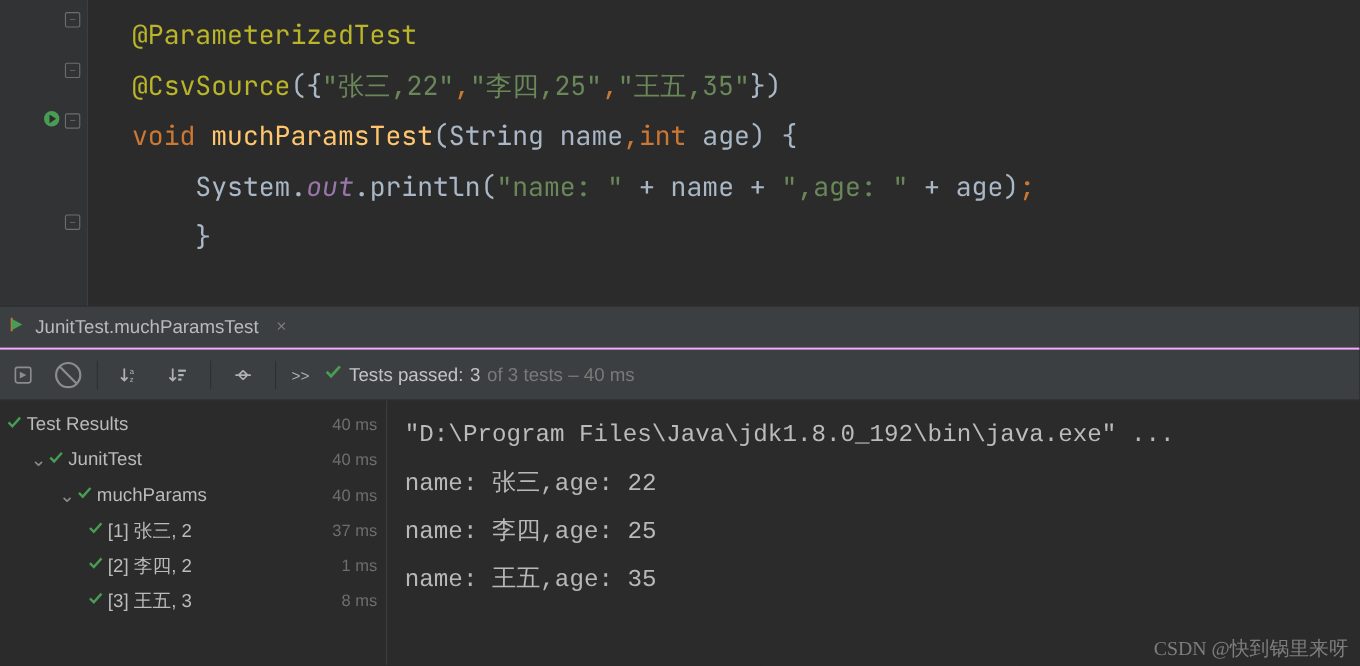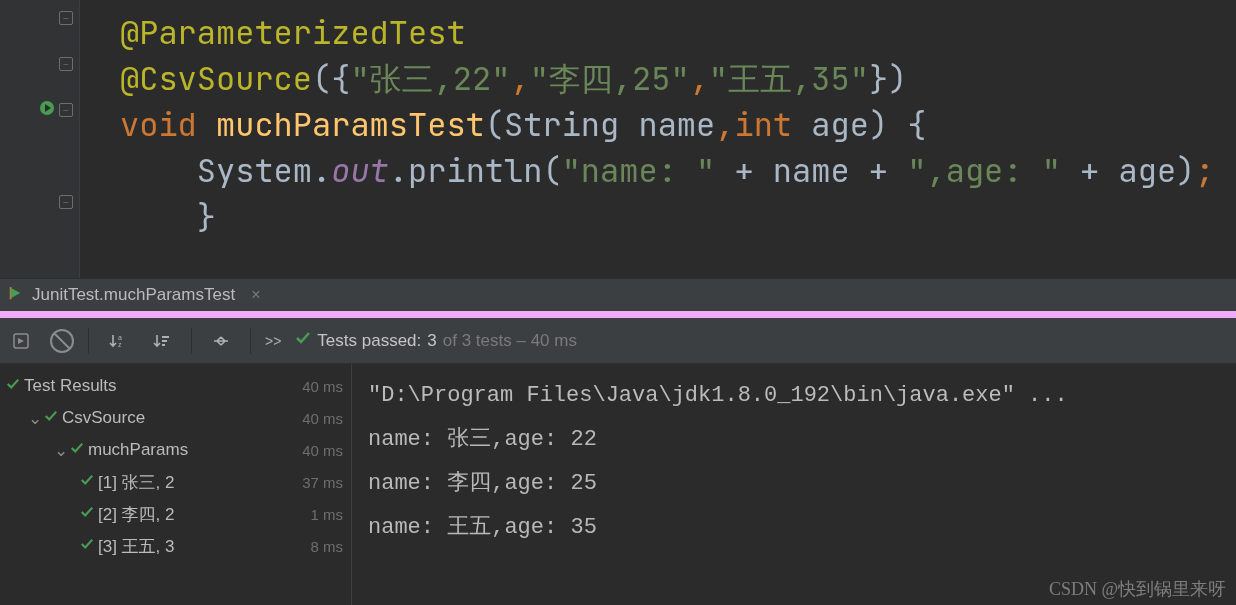--- a/index.html
+++ b/index.html
@@ -41,39 +41,39 @@
     border-radius: 2px;
     color: #6e6e6e;
     font-size: 10px;
     display: flex; align-items: center; justify-content: center;
   }
   .run-mark svg { width: 16px; height: 16px; }
   .code {
     flex: 1;
     padding: 10px 0 0 40px;
     font-family: "JetBrains Mono", "Consolas", monospace;
-    font-size: 32px;
+    font-size: 24px;
     line-height: 46px;
     white-space: pre;
   }
   .ann { color: #bbb529; }
   .paren { color: #a9b7c6; }
   .str { color: #6a8759; }
   .kw { color: #cc7832; }
   .ident { color: #a9b7c6; }
   .method { color: #ffc66d; }
   .field { color: #9876aa; font-style: italic; }
   .comma { color: #cc7832; }
 
   
   .runtab {
     height: 40px;
     background: #3c3f41;
     border-top: 1px solid #2d2f30;
-    border-bottom: 7px solid #f0abfc;
+    border-bottom: 2px solid #f0abfc;
     display: flex;
     align-items: center;
     padding-left: 8px;
     gap: 10px;
   }
   .runtab .run-ico svg { width: 14px; height: 14px; }
   .runtab .tabname { color: #bbbbbb; font-size: 17px; }
   .runtab .close { color: #7a7a7a; font-size: 16px; margin-left: 6px; }
 
   
@@ -255,21 +255,21 @@
             <path d="M2 8 L6 12 L14 3" stroke="#499c54" stroke-width="2.5" fill="none"></path>
           </svg></span>
       <span class="lbl">Test Results</span>
       <span class="ms">40 ms</span>
     </div>
     <div class="tree-row ind2">
       <span class="tw">⌄</span>
       <span class="ck"><svg viewBox="0 0 16 16">
             <path d="M2 8 L6 12 L14 3" stroke="#499c54" stroke-width="2.5" fill="none"></path>
           </svg></span>
-      <span class="lbl">CsvSource</span>
+      <span class="lbl">JunitTest</span>
       <span class="ms">40 ms</span>
     </div>
     <div class="tree-row ind3">
       <span class="tw">⌄</span>
       <span class="ck"><svg viewBox="0 0 16 16">
             <path d="M2 8 L6 12 L14 3" stroke="#499c54" stroke-width="2.5" fill="none"></path>
           </svg></span>
       <span class="lbl">muchParams</span>
       <span class="ms">40 ms</span>
     </div>

